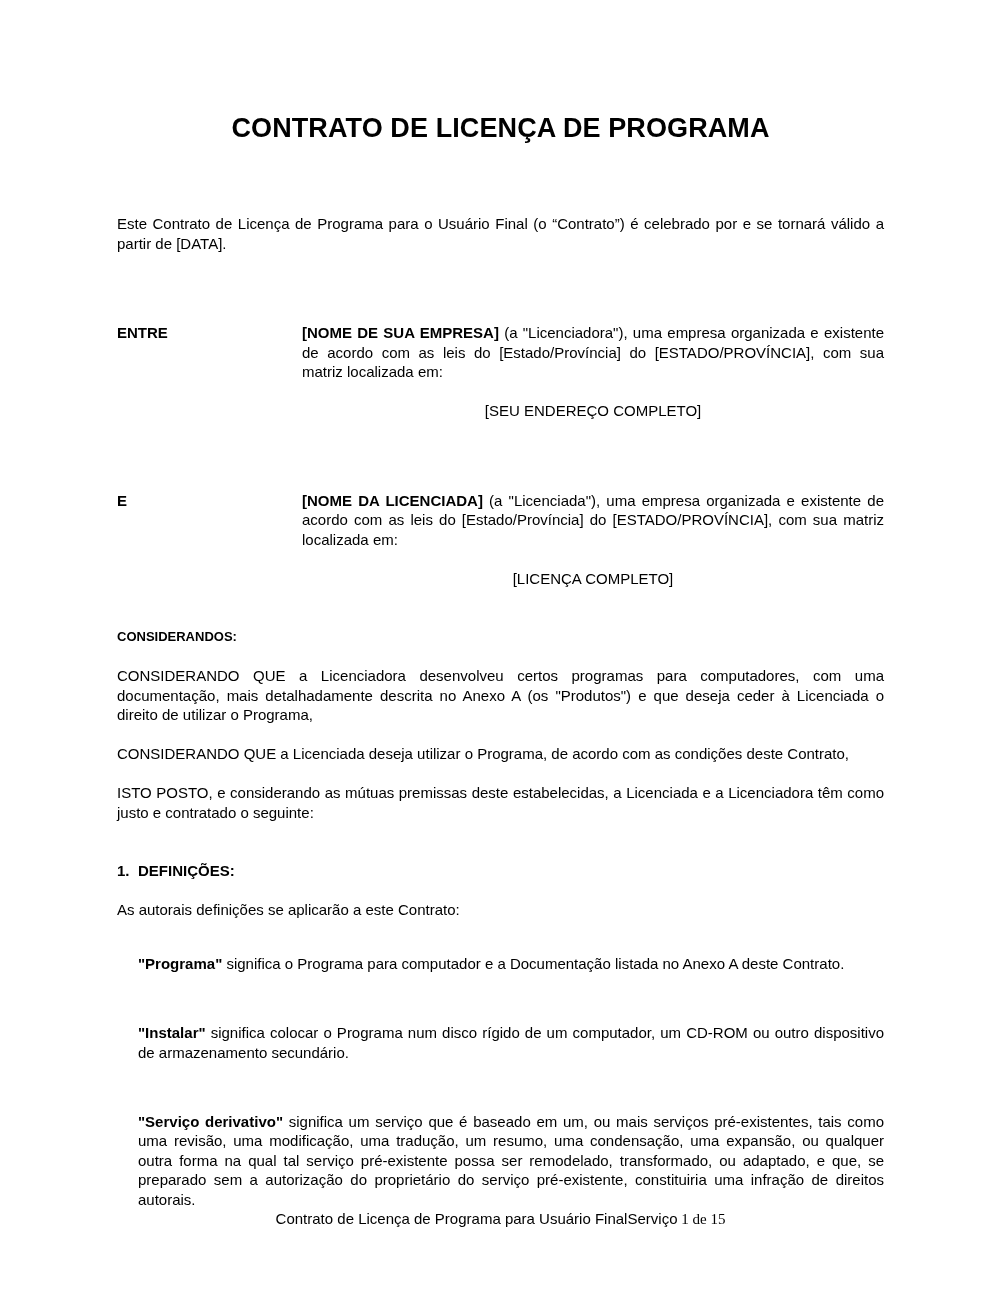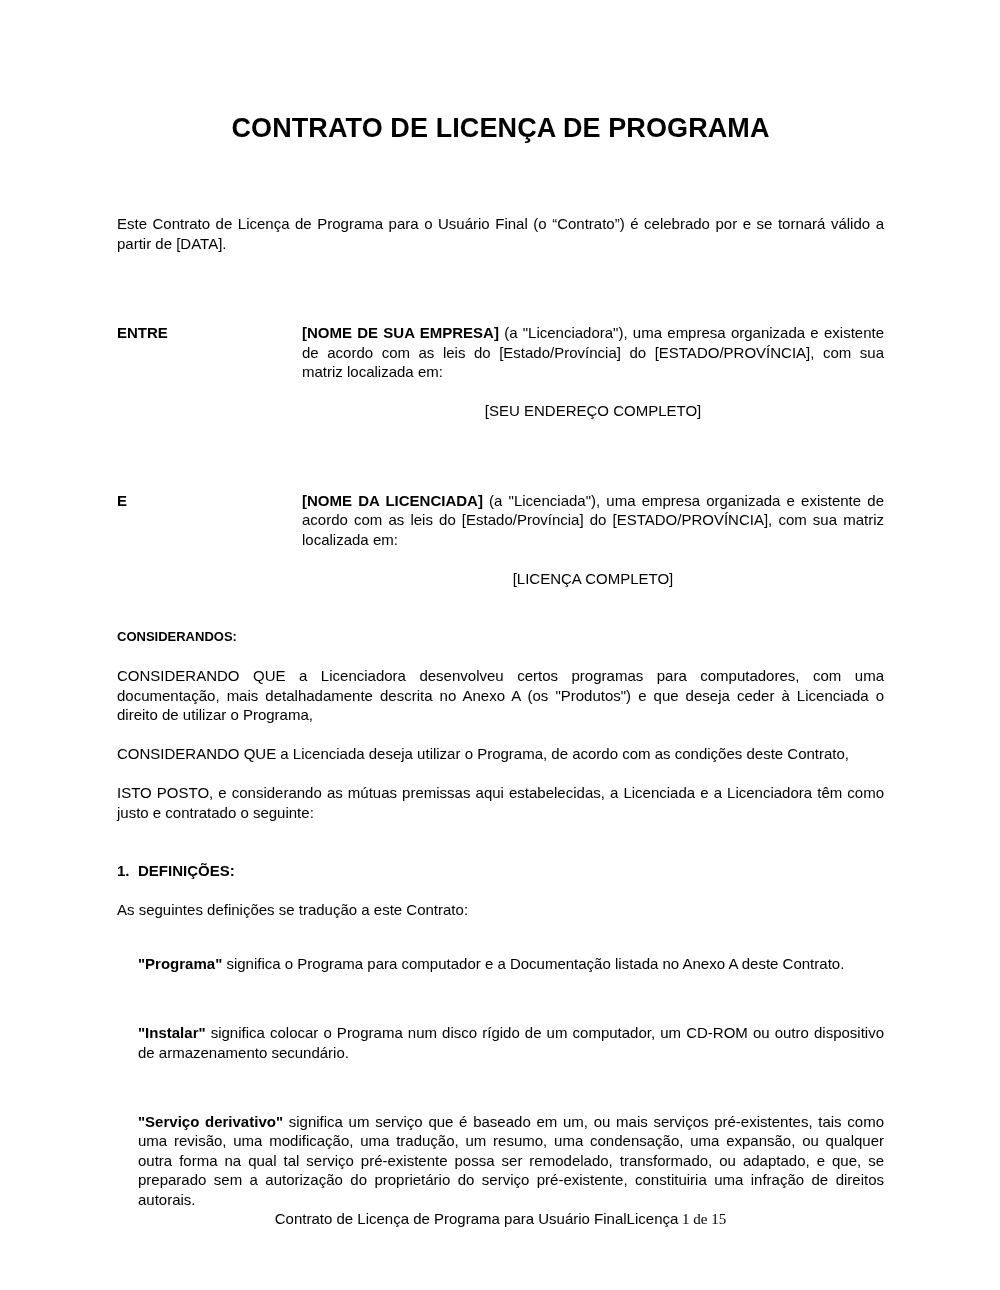--- a/index.html
+++ b/index.html
@@ -177,46 +177,46 @@
     <div class="gap-md"></div>
 
     <p class="para">CONSIDERANDO QUE a Licenciadora desenvolveu certos programas para computadores, com uma documentação, mais detalhadamente descrita no Anexo A (os "Produtos") e que deseja ceder à Licenciada o direito de utilizar o Programa,</p>
 
     <div class="gap-md"></div>
 
     <p class="para">CONSIDERANDO QUE a Licenciada deseja utilizar o Programa, de acordo com as condições deste Contrato,</p>
 
     <div class="gap-md"></div>
 
-    <p class="para">ISTO POSTO, e considerando as mútuas premissas aqui estabelecidas, a Licenciada e a Licenciadora têm como justo e contratado o seguinte:</p>
+    <p class="para">ISTO POSTO, e considerando as mútuas premissas deste estabelecidas, a Licenciada e a Licenciadora têm como justo e contratado o seguinte:</p>
 
     <div class="gap-lg"></div>
     <div class="gap-sm"></div>
 
     <div class="numbered-heading">
       <span class="num">1.</span>
       <span class="htext">DEFINIÇÕES:</span>
     </div>
 
     <div class="gap-md"></div>
 
-    <p class="para">As seguintes definições se tradução a este Contrato:</p>
+    <p class="para">As autorais definições se aplicarão a este Contrato:</p>
 
     <div class="gap-md"></div>
 
     <p class="definition"><span class="term">"Programa"</span><span> significa o Programa para computador e a Documentação listada no Anexo A deste Contrato.</span></p>
 
     <div class="gap-md"></div>
 
     <p class="definition"><span class="term">"Instalar"</span><span> significa colocar o Programa num disco rígido de um computador, um CD-ROM ou outro dispositivo de armazenamento secundário.</span></p>
 
     <div class="gap-md"></div>
 
     <p class="definition"><span class="term">"Serviço derivativo"</span><span> significa um serviço que é baseado em um, ou mais serviços pré-existentes, tais como uma revisão, uma modificação, uma tradução, um resumo, uma condensação, uma expansão, ou qualquer outra forma na qual tal serviço pré-existente possa ser remodelado, transformado, ou adaptado, e que, se preparado sem a autorização do proprietário do serviço pré-existente, constituiria uma infração de direitos autorais.</span></p>
 
   </div>
 
   <div class="footer">
     <span class="footer-left">Contrato de Licença de Programa para Usuário Final</span>
-    <span class="footer-right"><span>Licença</span><span class="page-field">&nbsp;<span>1</span>&nbsp;<span>de</span>&nbsp;<span>15</span></span></span>
+    <span class="footer-right"><span>Serviço</span><span class="page-field">&nbsp;<span>1</span>&nbsp;<span>de</span>&nbsp;<span>15</span></span></span>
   </div>
 
 </div>
 
 </body></html>

